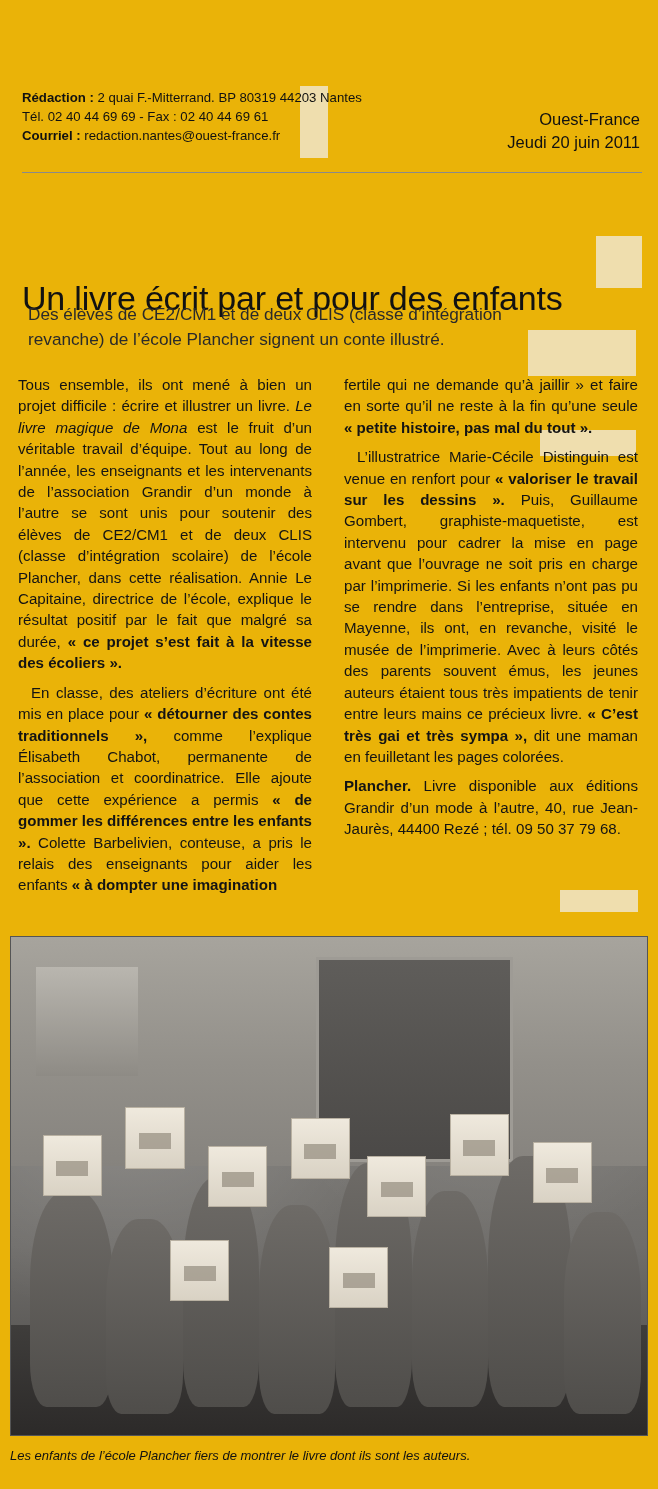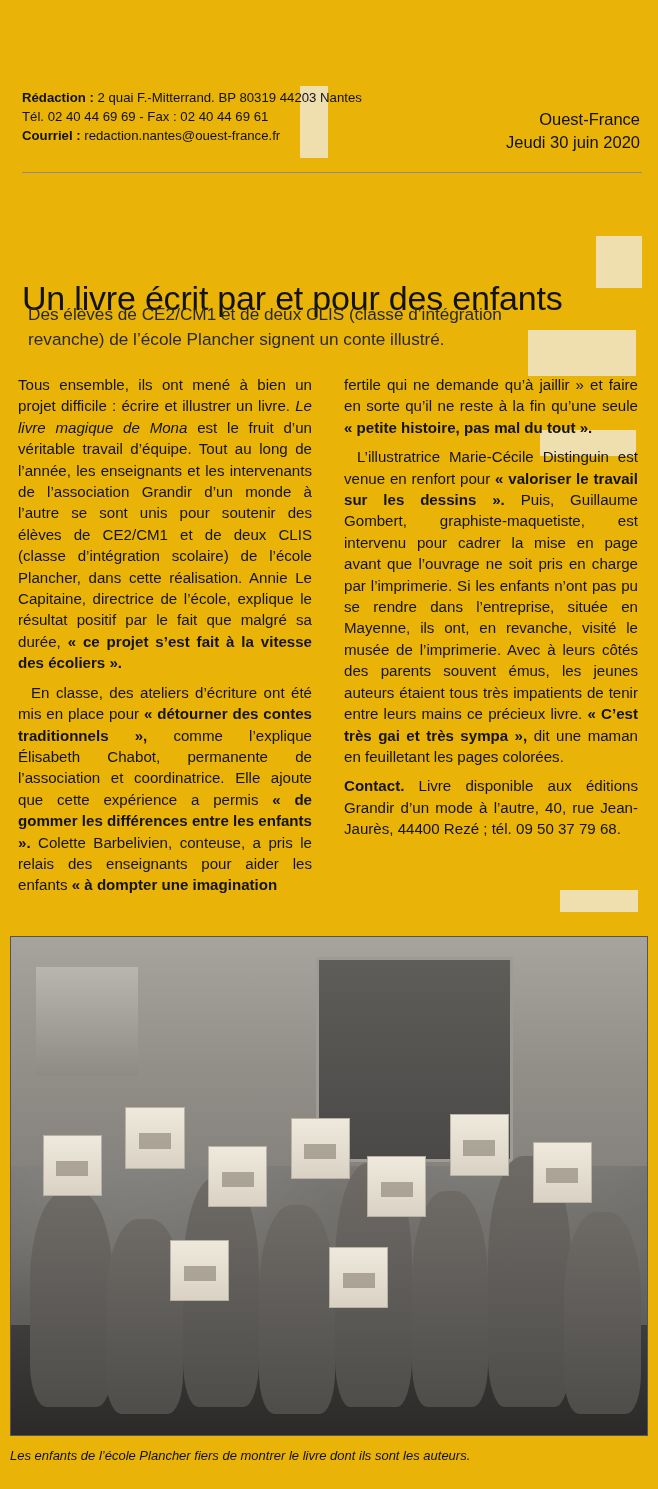--- a/index.html
+++ b/index.html
@@ -207,37 +207,37 @@
       <div class="line">
         <span class="lbl">Rédaction :</span><span> 2 quai F.-Mitterrand. BP 80319 44203 Nantes</span>
       </div>
       <div class="line">Tél. 02 40 44 69 69 - Fax : 02 40 44 69 61</div>
       <div class="line">
         <span class="lbl">Courriel :</span><span> redaction.nantes@ouest-france.fr</span>
       </div>
     </div>
     <div class="masthead-right">
       <div>Ouest-France</div>
-      <div>Jeudi 30 juin 2020</div>
+      <div>Jeudi 20 juin 2011</div>
     </div>
   </div>
   <div class="rule"></div>
 
   <h1 class="headline">Un livre écrit par et pour des enfants</h1>
   <div class="standfirst">Des élèves de CE2/CM1 et de deux CLIS (classe d’intégration revanche) de l’école Plancher signent un conte illustré.</div>
 
   <div class="columns">
     <div class="col">
       <p><span>Tous ensemble, ils ont mené à bien un projet difficile : écrire et illustrer un livre. </span><i>Le livre magique de Mona</i><span> est le fruit d’un véritable travail d’équipe. Tout au long de l’année, les enseignants et les intervenants de l’association Grandir d’un monde à l’autre se sont unis pour soutenir des élèves de CE2/CM1 et de deux CLIS (classe d’intégration scolaire) de l’école Plancher, dans cette réalisation. Annie Le Capitaine, directrice de l’école, explique le résultat positif par le fait que malgré sa durée, </span><b>« ce projet s’est fait à la vitesse des écoliers ».</b></p>
       <p class="indent"><span>En classe, des ateliers d’écriture ont été mis en place pour </span><b>« détourner des contes traditionnels »,</b><span> comme l’explique Élisabeth Chabot, permanente de l’association et coordinatrice. Elle ajoute que cette expérience a permis </span><b>« de gommer les différences entre les enfants ».</b><span> Colette Barbelivien, conteuse, a pris le relais des enseignants pour aider les enfants </span><b>« à dompter une imagination</b></p>
     </div>
     <div class="col">
       <p><span>fertile qui ne demande qu’à jaillir » et faire en sorte qu’il ne reste à la fin qu’une seule </span><b>« petite histoire, pas mal du tout ».</b></p>
       <p class="indent"><span>L’illustratrice Marie-Cécile Distinguin est venue en renfort pour </span><b>« valoriser le travail sur les dessins ».</b><span> Puis, Guillaume Gombert, graphiste-maquetiste, est intervenu pour cadrer la mise en page avant que l’ouvrage ne soit pris en charge par l’imprimerie. Si les enfants n’ont pas pu se rendre dans l’entreprise, située en Mayenne, ils ont, en revanche, visité le musée de l’imprimerie. Avec à leurs côtés des parents souvent émus, les jeunes auteurs étaient tous très impatients de tenir entre leurs mains ce précieux livre. </span><b>« C’est très gai et très sympa »,</b><span> dit une maman en feuilletant les pages colorées.</span></p>
-      <p class="contact-block"><b>Contact.</b><span> Livre disponible aux éditions Grandir d’un mode à l’autre, 40, rue Jean-Jaurès, 44400 Rezé ; tél. 09 50 37 79 68.</span></p>
+      <p class="contact-block"><b>Plancher.</b><span> Livre disponible aux éditions Grandir d’un mode à l’autre, 40, rue Jean-Jaurès, 44400 Rezé ; tél. 09 50 37 79 68.</span></p>
     </div>
   </div>
 
   <div class="photo-wrap">
     <div class="photo">
       <div class="ph-wall"></div>
       <div class="ph-win"></div>
       <div class="ph-door"></div>
       <div class="ph-floor"></div>
       <div class="crowd">

